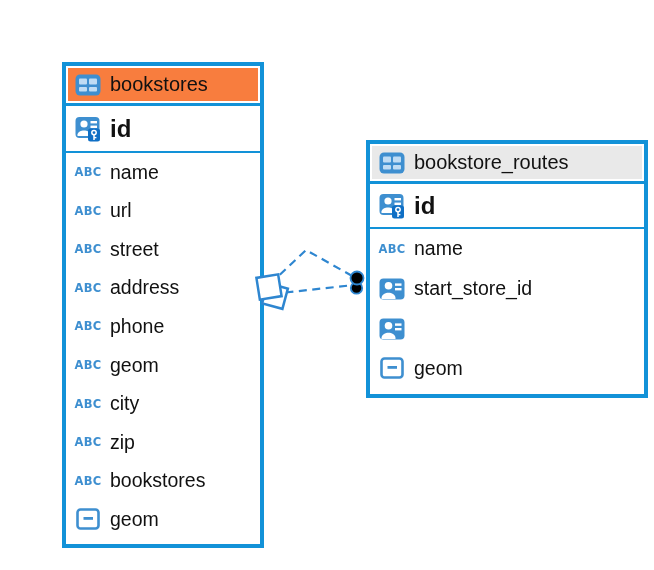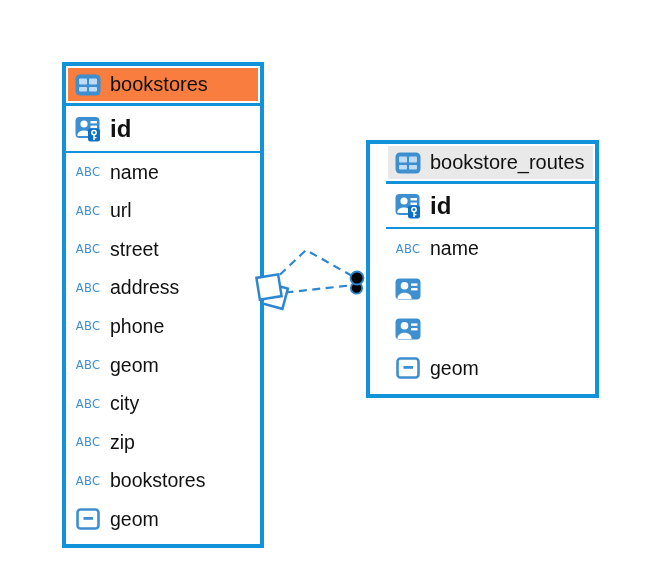--- a/index.html
+++ b/index.html
@@ -25,21 +25,21 @@
   .t1 .pk-row{height:47px;}
   .t2 .pk-row{height:45px;}
   .col-row{
     display:flex;align-items:center;gap:8px;padding-left:8px;
     font-size:19.5px;box-sizing:border-box;white-space:nowrap;
   }
   .t1 .col-row{height:38.55px;}
   .t2 .col-row{height:39.85px;}
   .col-icon{width:28px;flex:0 0 28px;display:flex;align-items:center;justify-content:center;}
   .abc{
-    font-weight:400;font-size:11.5px;letter-spacing:0.3px;
+    font-weight:700;font-size:11.5px;letter-spacing:0.3px;
     color:var(--icon-blue);font-family:"DejaVu Sans",sans-serif;
   }
   .connector{
     position:absolute;left:0;top:0;z-index:5;pointer-events:none;
   }
   .rel-line{fill:none;stroke:var(--line-blue);stroke-width:2.2;stroke-dasharray:8 5.5;}
   .sq{fill:#fff;stroke:var(--line-blue);stroke-width:2.5;}
   .dot{fill:#000;stroke:var(--line-blue);stroke-width:1.8;}
 </style>
 </head>
@@ -136,21 +136,21 @@
             <svg width="24" height="22" viewBox="0 0 24 22">
       <rect x="1.5" y="1.5" width="21" height="19" rx="3" fill="#fff" style="stroke:#3E8FD0" stroke-width="2.6"></rect>
       <rect x="7.5" y="9" width="9.5" height="2.8" style="fill:#3E8FD0"></rect>
     </svg>
           </span>
           <span>geom</span>
         </div>
       </div>
   </div>
 
-  <div class="table-card t2" style="left:366px;top:140px;width:233px;height:258px;padding-left:16px;">
+  <div class="table-card t2" style="left:366px;top:140px;width:282px;height:258px;">
     <div class="t-header" style="background: rgb(233, 233, 233);">
       <span class="col-icon">
           <svg width="26" height="22" viewBox="0 0 26 22">
       <rect x="0.5" y="0.5" width="25" height="21" rx="4.5" style="fill:#3E8FD0"></rect>
       <rect x="4" y="4.5" width="8" height="6" rx="1" style="fill:#BFDCF4"></rect>
       <rect x="14" y="4.5" width="8" height="6" rx="1" style="fill:#BFDCF4"></rect>
       <rect x="4" y="13" width="8" height="4.5" rx="1" style="fill:#BFDCF4"></rect>
       <rect x="14" y="13" width="8" height="4.5" rx="1" style="fill:#BFDCF4"></rect>
     </svg>
         </span>
@@ -182,20 +182,21 @@
         <div class="col-row">
           <span class="col-icon">
             <svg width="26" height="22" viewBox="0 0 26 22">
       <rect x="0.5" y="0.5" width="25" height="21" rx="4" style="fill:#3E8FD0"></rect>
       <circle cx="9.5" cy="7.8" r="3.8" fill="#fff"></circle>
       <path d="M2.5 19.8 C3.5 13.2 15.5 13.2 16.5 19.8 L16.5 21 L2.5 21 Z" fill="#fff"></path>
       <rect x="16" y="5.4" width="6.5" height="2.4" fill="#fff"></rect>
       <rect x="16" y="10" width="6.5" height="2.4" fill="#fff"></rect>
     </svg>
           </span>
+          <span>start_store_id</span>
         </div>
         <div class="col-row">
           <span class="col-icon">
             <svg width="26" height="22" viewBox="0 0 26 22">
       <rect x="0.5" y="0.5" width="25" height="21" rx="4" style="fill:#3E8FD0"></rect>
       <circle cx="9.5" cy="7.8" r="3.8" fill="#fff"></circle>
       <path d="M2.5 19.8 C3.5 13.2 15.5 13.2 16.5 19.8 L16.5 21 L2.5 21 Z" fill="#fff"></path>
       <rect x="16" y="5.4" width="6.5" height="2.4" fill="#fff"></rect>
       <rect x="16" y="10" width="6.5" height="2.4" fill="#fff"></rect>
     </svg>

